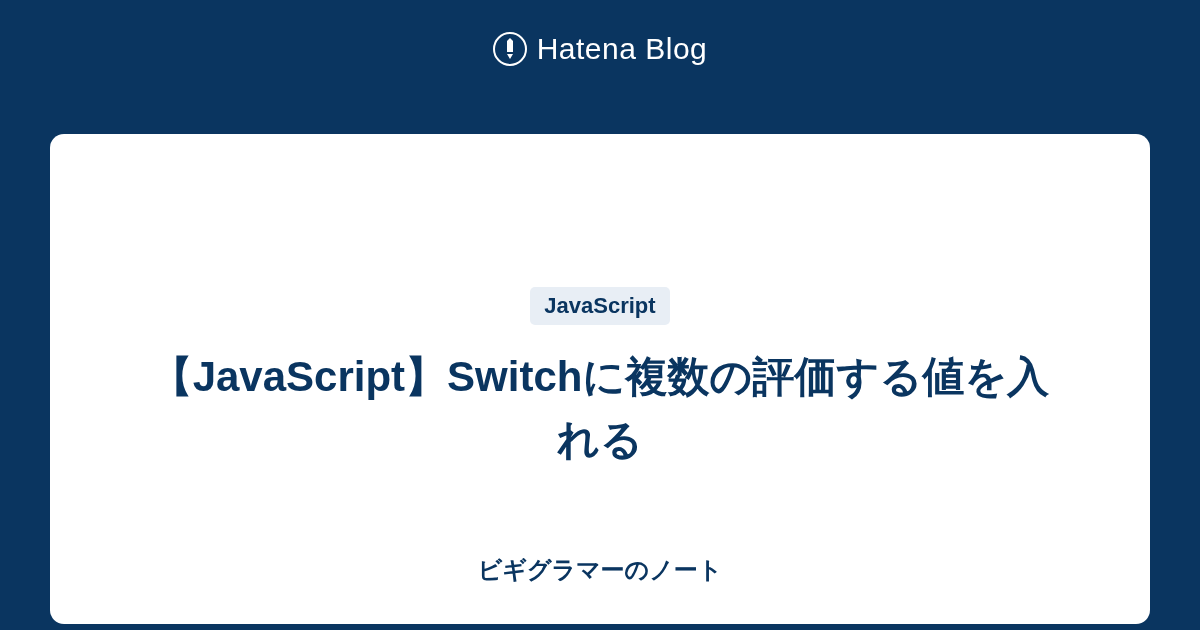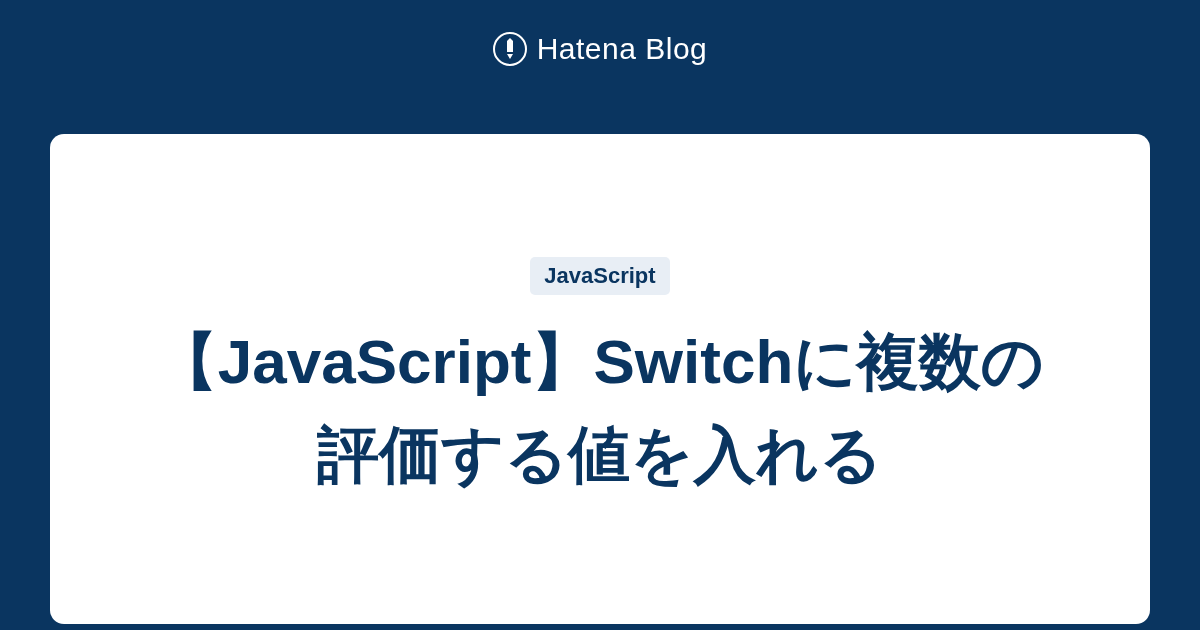--- a/index.html
+++ b/index.html
@@ -61,21 +61,21 @@
     .badge {
       background-color: #e8eef5;
       color: #0a3560;
       padding: 6px 14px;
       border-radius: 5px;
       font-size: 22px;
       font-weight: 600;
     }
     .title {
       color: #0a3560;
-      font-size: 62px;
+      font-size: 42px;
       font-weight: 700;
       text-align: center;
       line-height: 1.5;
       max-width: 900px;
     }
     .blog-name {
       color: #0a3560;
       font-size: 24px;
       font-weight: 600;
       text-align: center;
@@ -95,13 +95,14 @@
     </svg>
   </span>
   <span class="logo-text">Hatena Blog</span>
 </div>
 
 <div class="card">
   <div class="content-center">
     <div class="badge">JavaScript</div>
     <div class="title">【JavaScript】Switchに複数の評価する値を入れる</div>
   </div>
+  <div class="blog-name">ビギグラマーのノート</div>
 </div>
 
 </body></html>

